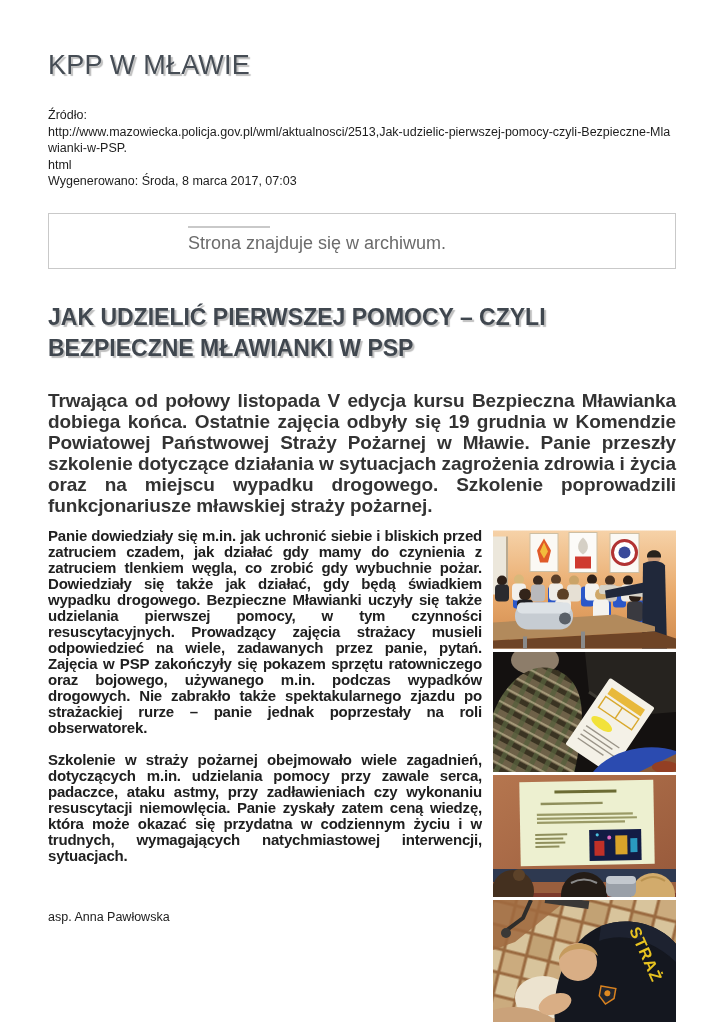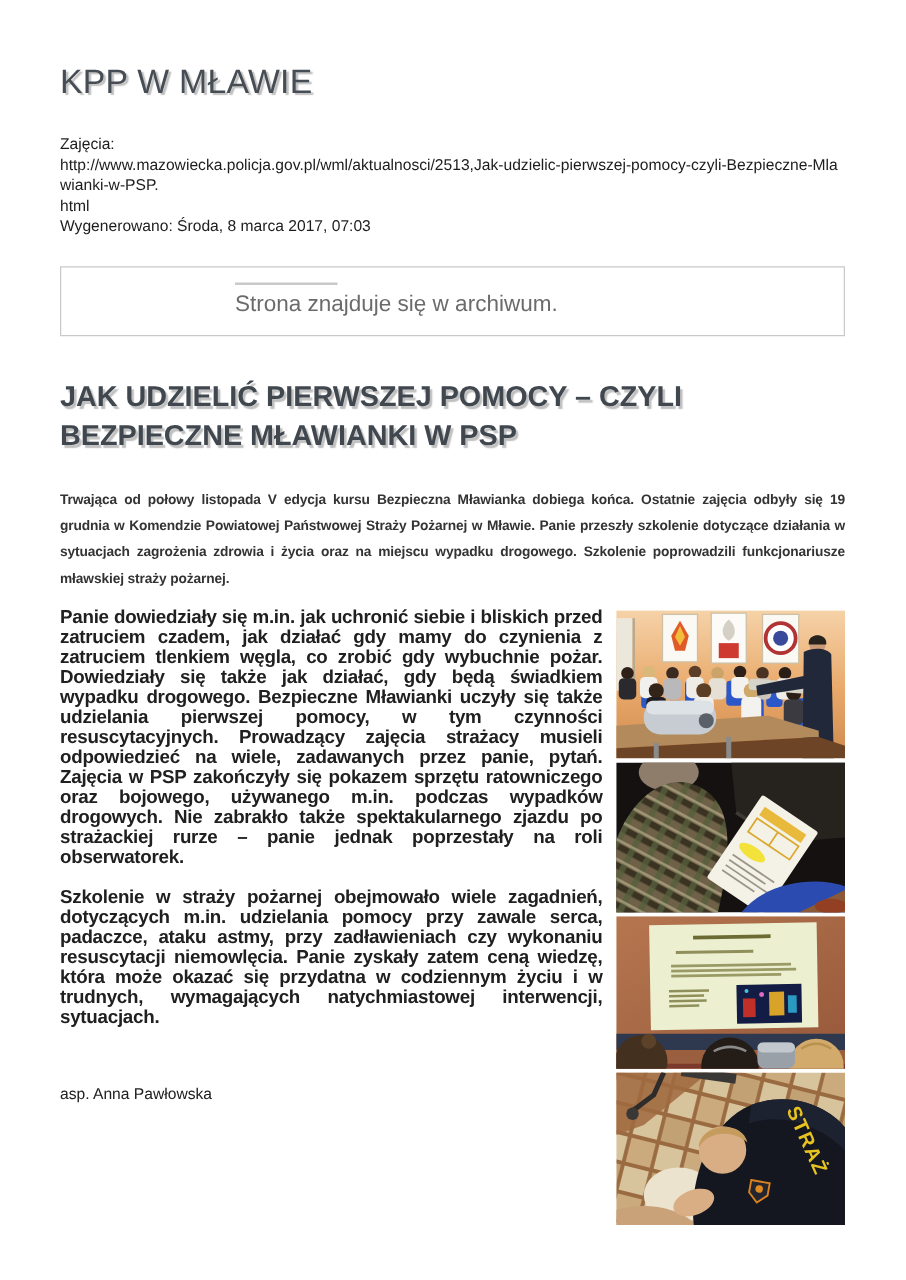--- a/index.html
+++ b/index.html
@@ -32,21 +32,21 @@
 
   .article-heading {
     margin:33px 0 0 0;
     font-size:23px; line-height:31px; font-weight:bold;
     color:#40474f;
     text-shadow:2px 2px 1px #bfbfbf;
   }
 
   .lead {
     margin:26px 0 0 0;
-    font-weight:bold; font-size:11px; line-height:21px;
+    font-weight:bold; font-size:19px; line-height:21px;
     text-align:justify; color:#333333;
     letter-spacing:-0.1px;
   }
 
   .article-body { margin-top:12px; }
   .article-body::after { content:""; display:block; clear:both; }
 
   .photo-column { float:right; width:183px; margin:2px 0 6px 11px; }
   figure.photo { margin:0 0 3px 0; padding:0; }
   figure.photo svg { display:block; }
@@ -62,21 +62,21 @@
   .author { margin-top:46px; font-size:12.5px; color:#202020; }
 </style>
 </head>
 <body>
 
 <div class="page">
 
   <h1 class="site-title">KPP W MŁAWIE</h1>
 
   <div class="source-block">
-    <div>Zajęcia:</div>
+    <div>Źródło:</div>
     <div>http://www.mazowiecka.policja.gov.pl/wml/aktualnosci/2513,Jak-udzielic-pierwszej-pomocy-czyli-Bezpieczne-Mlawianki-w-PSP.</div>
     <div>html</div>
     <div>Wygenerowano: Środa, 8 marca 2017, 07:03</div>
   </div>
 
   <div class="archive-box">
     <div class="archive-rule"></div>
     <div class="archive-text">Strona znajduje się w archiwum.</div>
   </div>
 

